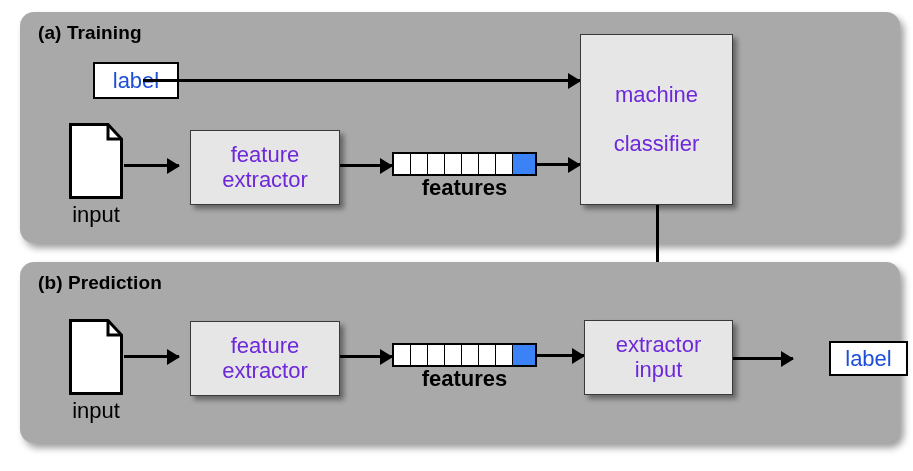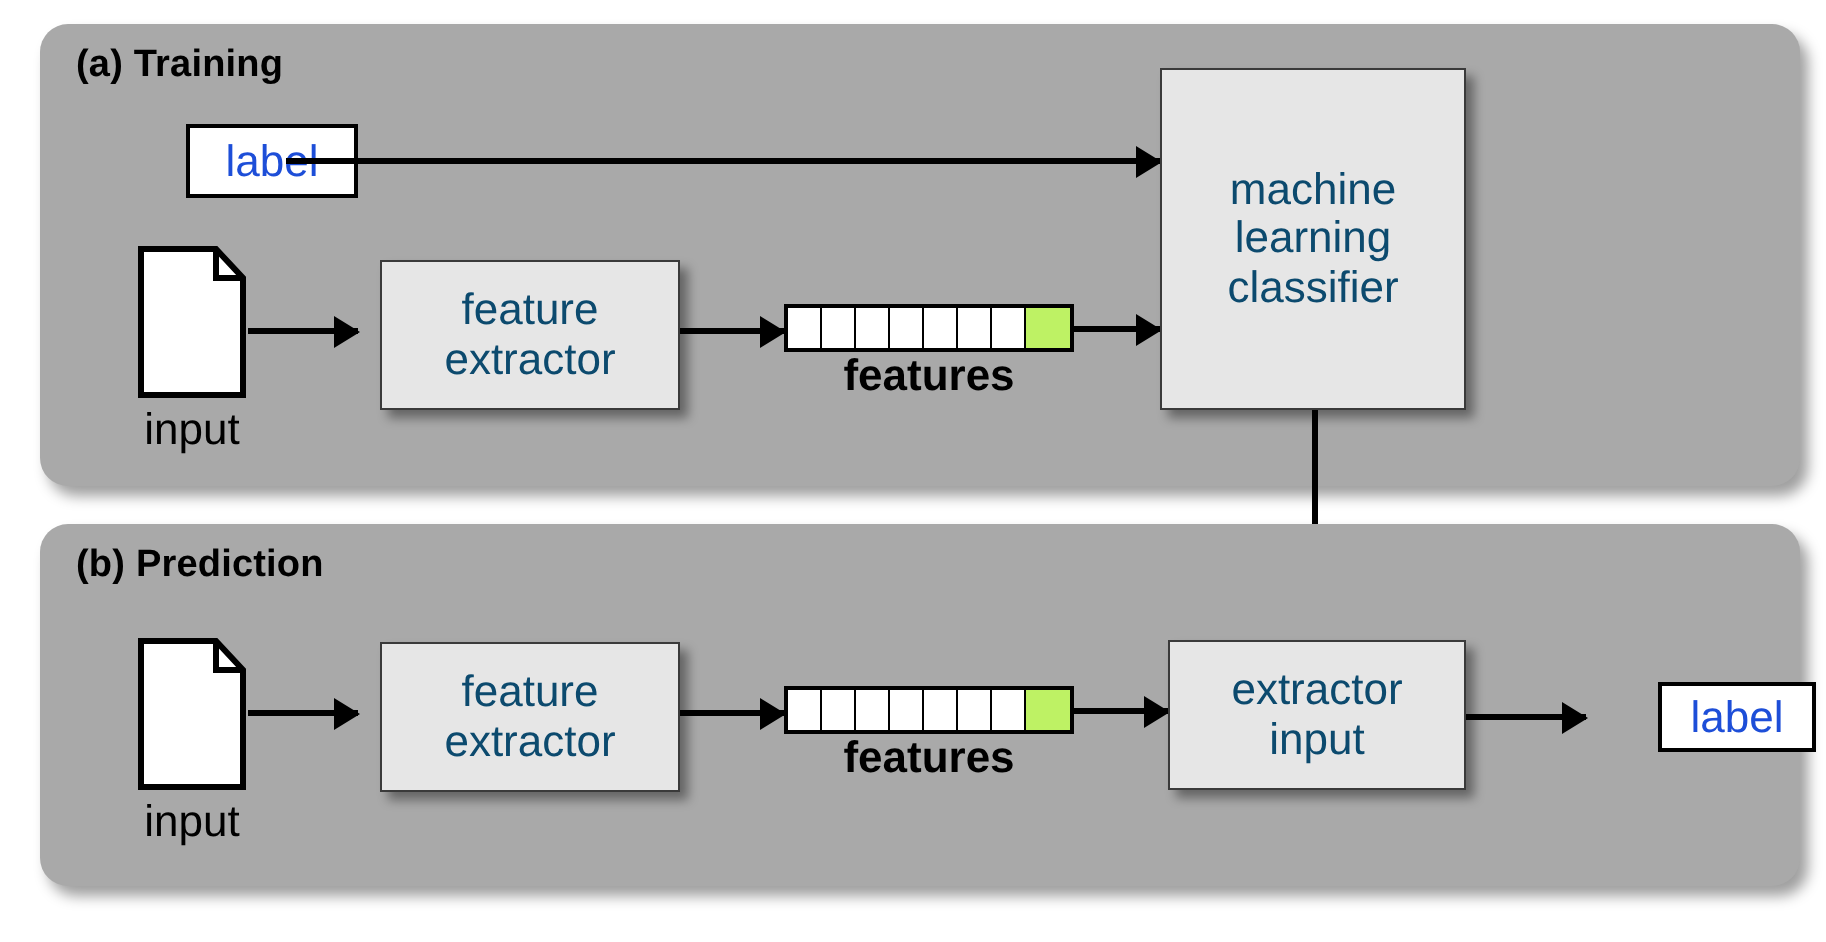--- a/index.html
+++ b/index.html
@@ -16,37 +16,37 @@
   #panel-prediction{left:20px;top:262px;width:880px;height:181px;}
 
   .panel-title{position:absolute;left:18px;top:10px;
                font-size:19px;font-weight:bold;color:#000;letter-spacing:.1px;
                white-space:nowrap;}
 
   
   .pbox{position:absolute;background:#e6e6e6;border:1.5px solid #3a3a3a;
         box-shadow:4px 4px 5px rgba(0,0,0,0.40);
         display:flex;align-items:center;justify-content:center;
-        text-align:center;color:#0c4a6e;font-size:22px;line-height:1.12;
+        text-align:center;color:#6d28d9;font-size:22px;line-height:1.12;
         box-sizing:border-box;}
 
   
   .lbox{position:absolute;background:#ffffff;border:2.5px solid #000;
         display:flex;align-items:center;justify-content:center;
         color:#1d4ed8;font-size:22px;box-sizing:border-box;margin-left:36px;}
 
   
   .docwrap{position:absolute;text-decoration:underline;}
   .docwrap svg{display:block;}
   .doclabel{position:absolute;left:50%;transform:translateX(-50%);
             top:100%;margin-top:2px;font-size:22px;color:#000;white-space:nowrap;}
 
   
   .fvec{position:absolute;display:flex;border:2.5px solid #000;
-        background:#bef264;box-sizing:border-box;font-weight:bold;}
+        background:#3b82f6;box-sizing:border-box;font-weight:bold;}
   .fvec .cell{width:17px;height:100%;background:#ffffff;
               border-right:1.5px solid #000;box-sizing:border-box;}
   .fvec .cell:last-child{border-right:none;}
   .fveclabel{position:absolute;left:50%;transform:translateX(-50%);
              top:100%;margin-top:1px;font-size:22px;color:#000;white-space:nowrap;}
 
   
   .arrow-h{position:absolute;height:3px;background:#000;}
   .arrow-h::after{content:"";position:absolute;right:-1px;top:50%;
                   transform:translateY(-50%);
@@ -100,21 +100,21 @@
     <div class="cell"></div>
     <div class="cell"></div>
     <div class="cell"></div>
     <div class="fveclabel">features</div>
   </div>
 
   <div class="arrow-h" style="left:537px;top:163px;width:43px;"></div>
 
   <div class="pbox" style="left:580px;top:34px;width:153px;height:171px;">
     <span><span>machine</span><br>
-      <span>learning</span><br>
+      <br>
       <span>classifier</span></span>
   </div>
 
   <div class="arrow-v" style="left:656px;top:205px;height:100px;"></div>
 
   <div class="panel" id="panel-prediction">
     <div class="panel-title">(b) Prediction</div>
   </div>
 
   <div class="docwrap" style="left:68px;top:318px;width:56px;height:78px;">

